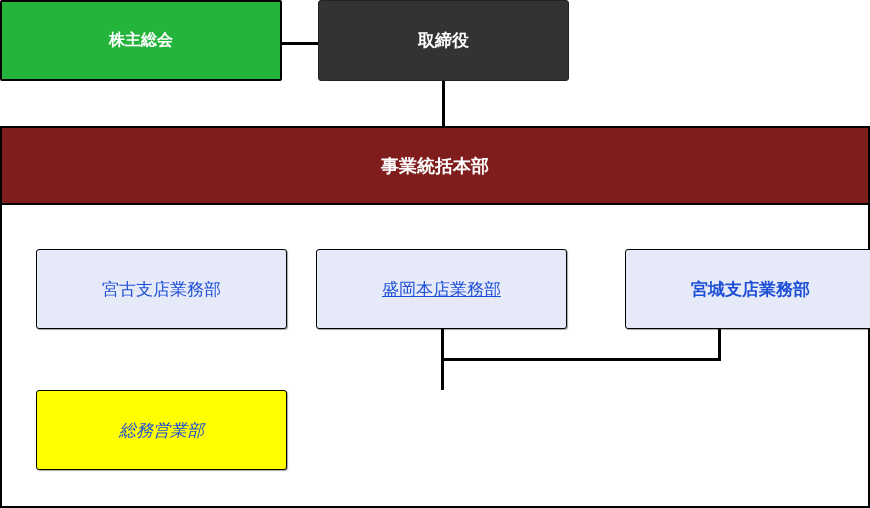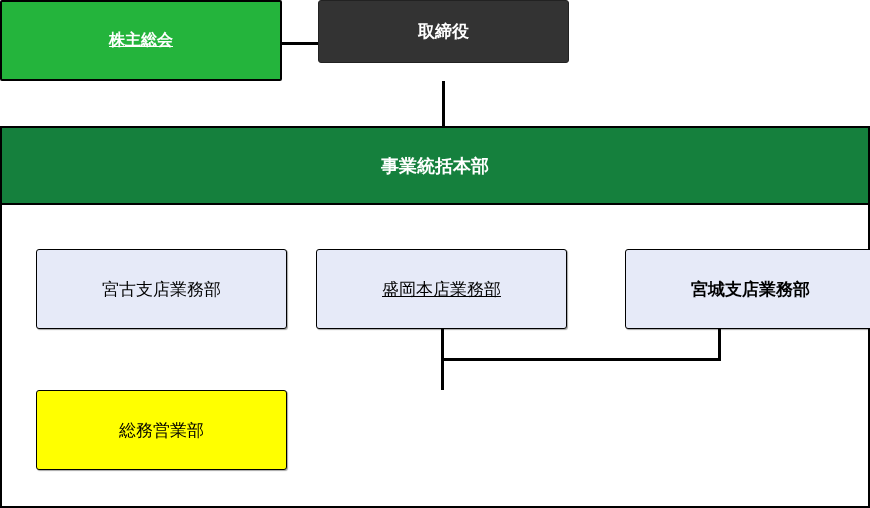--- a/index.html
+++ b/index.html
@@ -10,49 +10,49 @@
   }
   .node {
     position:absolute; box-sizing:border-box;
     display:flex; flex-direction:column; align-items:center; justify-content:center;
     text-align:center;
   }
   
   .root-box {
     left:0; top:0; width:282px; height:81px;
     background:#24B43C; border:2px solid #000; border-radius:2px;
-    color:#fff; font-weight:bold; font-size:16px; line-height:1.4;text-decoration:underline;
+    color:#fff; font-weight:bold; font-size:16px; line-height:1.4;
   }
   .director-box {
-    left:318px; top:0; width:251px; height:63px;
+    left:318px; top:0; width:251px; height:81px;
     background:#333333; border:1px solid #222; border-radius:3px;
     color:#fff; font-weight:bold; font-size:17px;
   }
   
   .hq-banner {
     left:0; top:126px; width:870px; height:79px;
-    background:#15803d; border:2px solid #000;
+    background:#7f1d1d; border:2px solid #000;
     color:#fff; font-weight:bold; font-size:18px;
     z-index:2;
   }
   .container-box {
     position:absolute; left:0; top:203px; width:870px; height:305px;
     box-sizing:border-box; background:#fff;
     border:2px solid #000; border-top:none;
     z-index:0;
   }
   
   .dept, .office {
     width:251px; height:80px;
     border:1px solid #000; border-radius:3px;
     box-shadow:1px 1px 1px rgba(0,0,0,0.35);
-    color:#000000; font-size:17px; z-index:3;
+    color:#1d4ed8; font-size:17px; z-index:3;
   }
   .dept   { background:#E6EAF8; }
-  .office { background:#FFFF00; }
+  .office { background:#FFFF00;font-style:italic; }
   .pos-d1 { left:36px;  top:249px; }
   .pos-d2 { left:316px; top:249px;text-decoration:underline; }
   .pos-d3 { left:625px; top:249px;font-weight:bold; }
   .pos-o1 { left:36px;  top:390px; }
   .pos-o2 { left:316px; top:390px; }
   
   .line { position:absolute; background:#000; z-index:1; }
   .l-root-dir   { left:282px; top:42px;  width:36px;  height:3px; }
   .l-dir-hq     { left:442px; top:81px;  width:3px;   height:46px; }
   .l-d2-down    { left:441px; top:329px; width:3px;   height:61px; }

